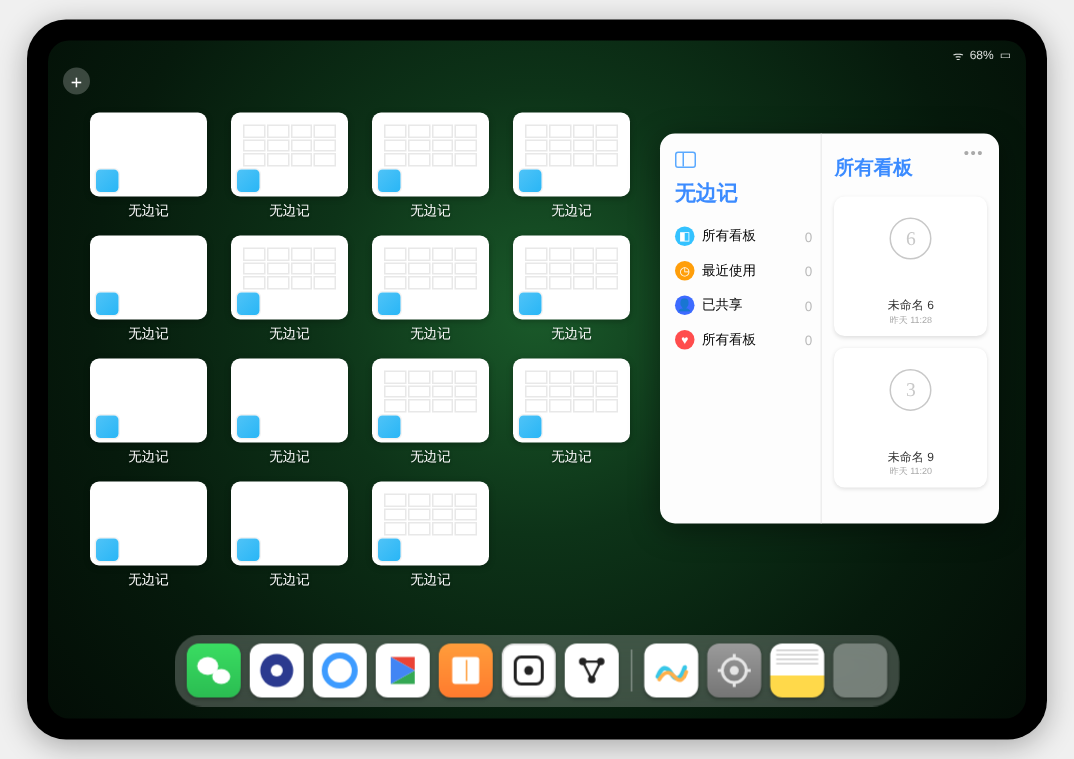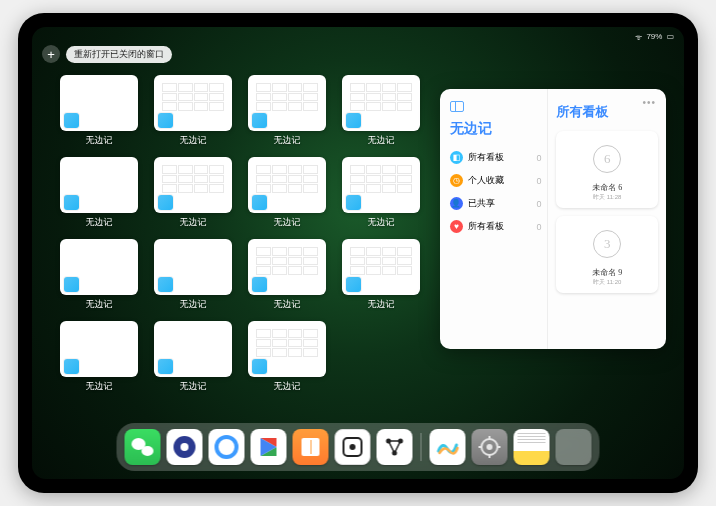--- a/index.html
+++ b/index.html
@@ -225,22 +225,21 @@
       align-items: center;
       justify-content: center;
       color: #c8c8c8;
       font-size: 13px;
       font-family: cursive;
     }
     .board-name {
       font-size: 8px;
       color: #333;
       font-weight: 500;
-      margin-top: 1px;
-      font-family: Liberation Serif, serif;
+      margin-top: 17px;
     }
     .board-sub {
       font-size: 6px;
       color: #aaa;
     }
     .dock {
       position: absolute;
       bottom: 8px;
       left: 50%;
       transform: translateX(-50%);
@@ -292,27 +291,26 @@
     }
   </style>
 </head>
 <body>
 
 <div class="ipad">
   <div class="screen">
 
     <div class="status-bar">
       <span>ᯤ</span>
-      <span>79%</span>
+      <span>68%</span>
       <span>▭</span>
     </div>
 
     <div class="topbar">
       <div class="close-btn">+</div>
-      <div class="reopen-pill">重新打开已关闭的窗口</div>
     </div>
 
     <div class="grid" id="grid">
         <div class="tile">
           <div class="thumb">
             <div class="thumb-content"></div>
           </div>
           <div class="tile-label">无边记</div>
         </div>
         <div class="tile">
@@ -529,21 +527,21 @@
             <div class="cat-row">
     <div class="cat-left">
       <div class="cat-icon" style="background:#34c2ff">◧</div>
       <span>所有看板</span>
     </div>
     <span class="cat-count">0</span>
             </div>
             <div class="cat-row">
     <div class="cat-left">
       <div class="cat-icon" style="background:#ff9e0a">◷</div>
-      <span>个人收藏</span>
+      <span>最近使用</span>
     </div>
     <span class="cat-count">0</span>
             </div>
             <div class="cat-row">
     <div class="cat-left">
       <div class="cat-icon" style="background:#3d6bff">👤</div>
       <span>已共享</span>
     </div>
     <span class="cat-count">0</span>
             </div>

